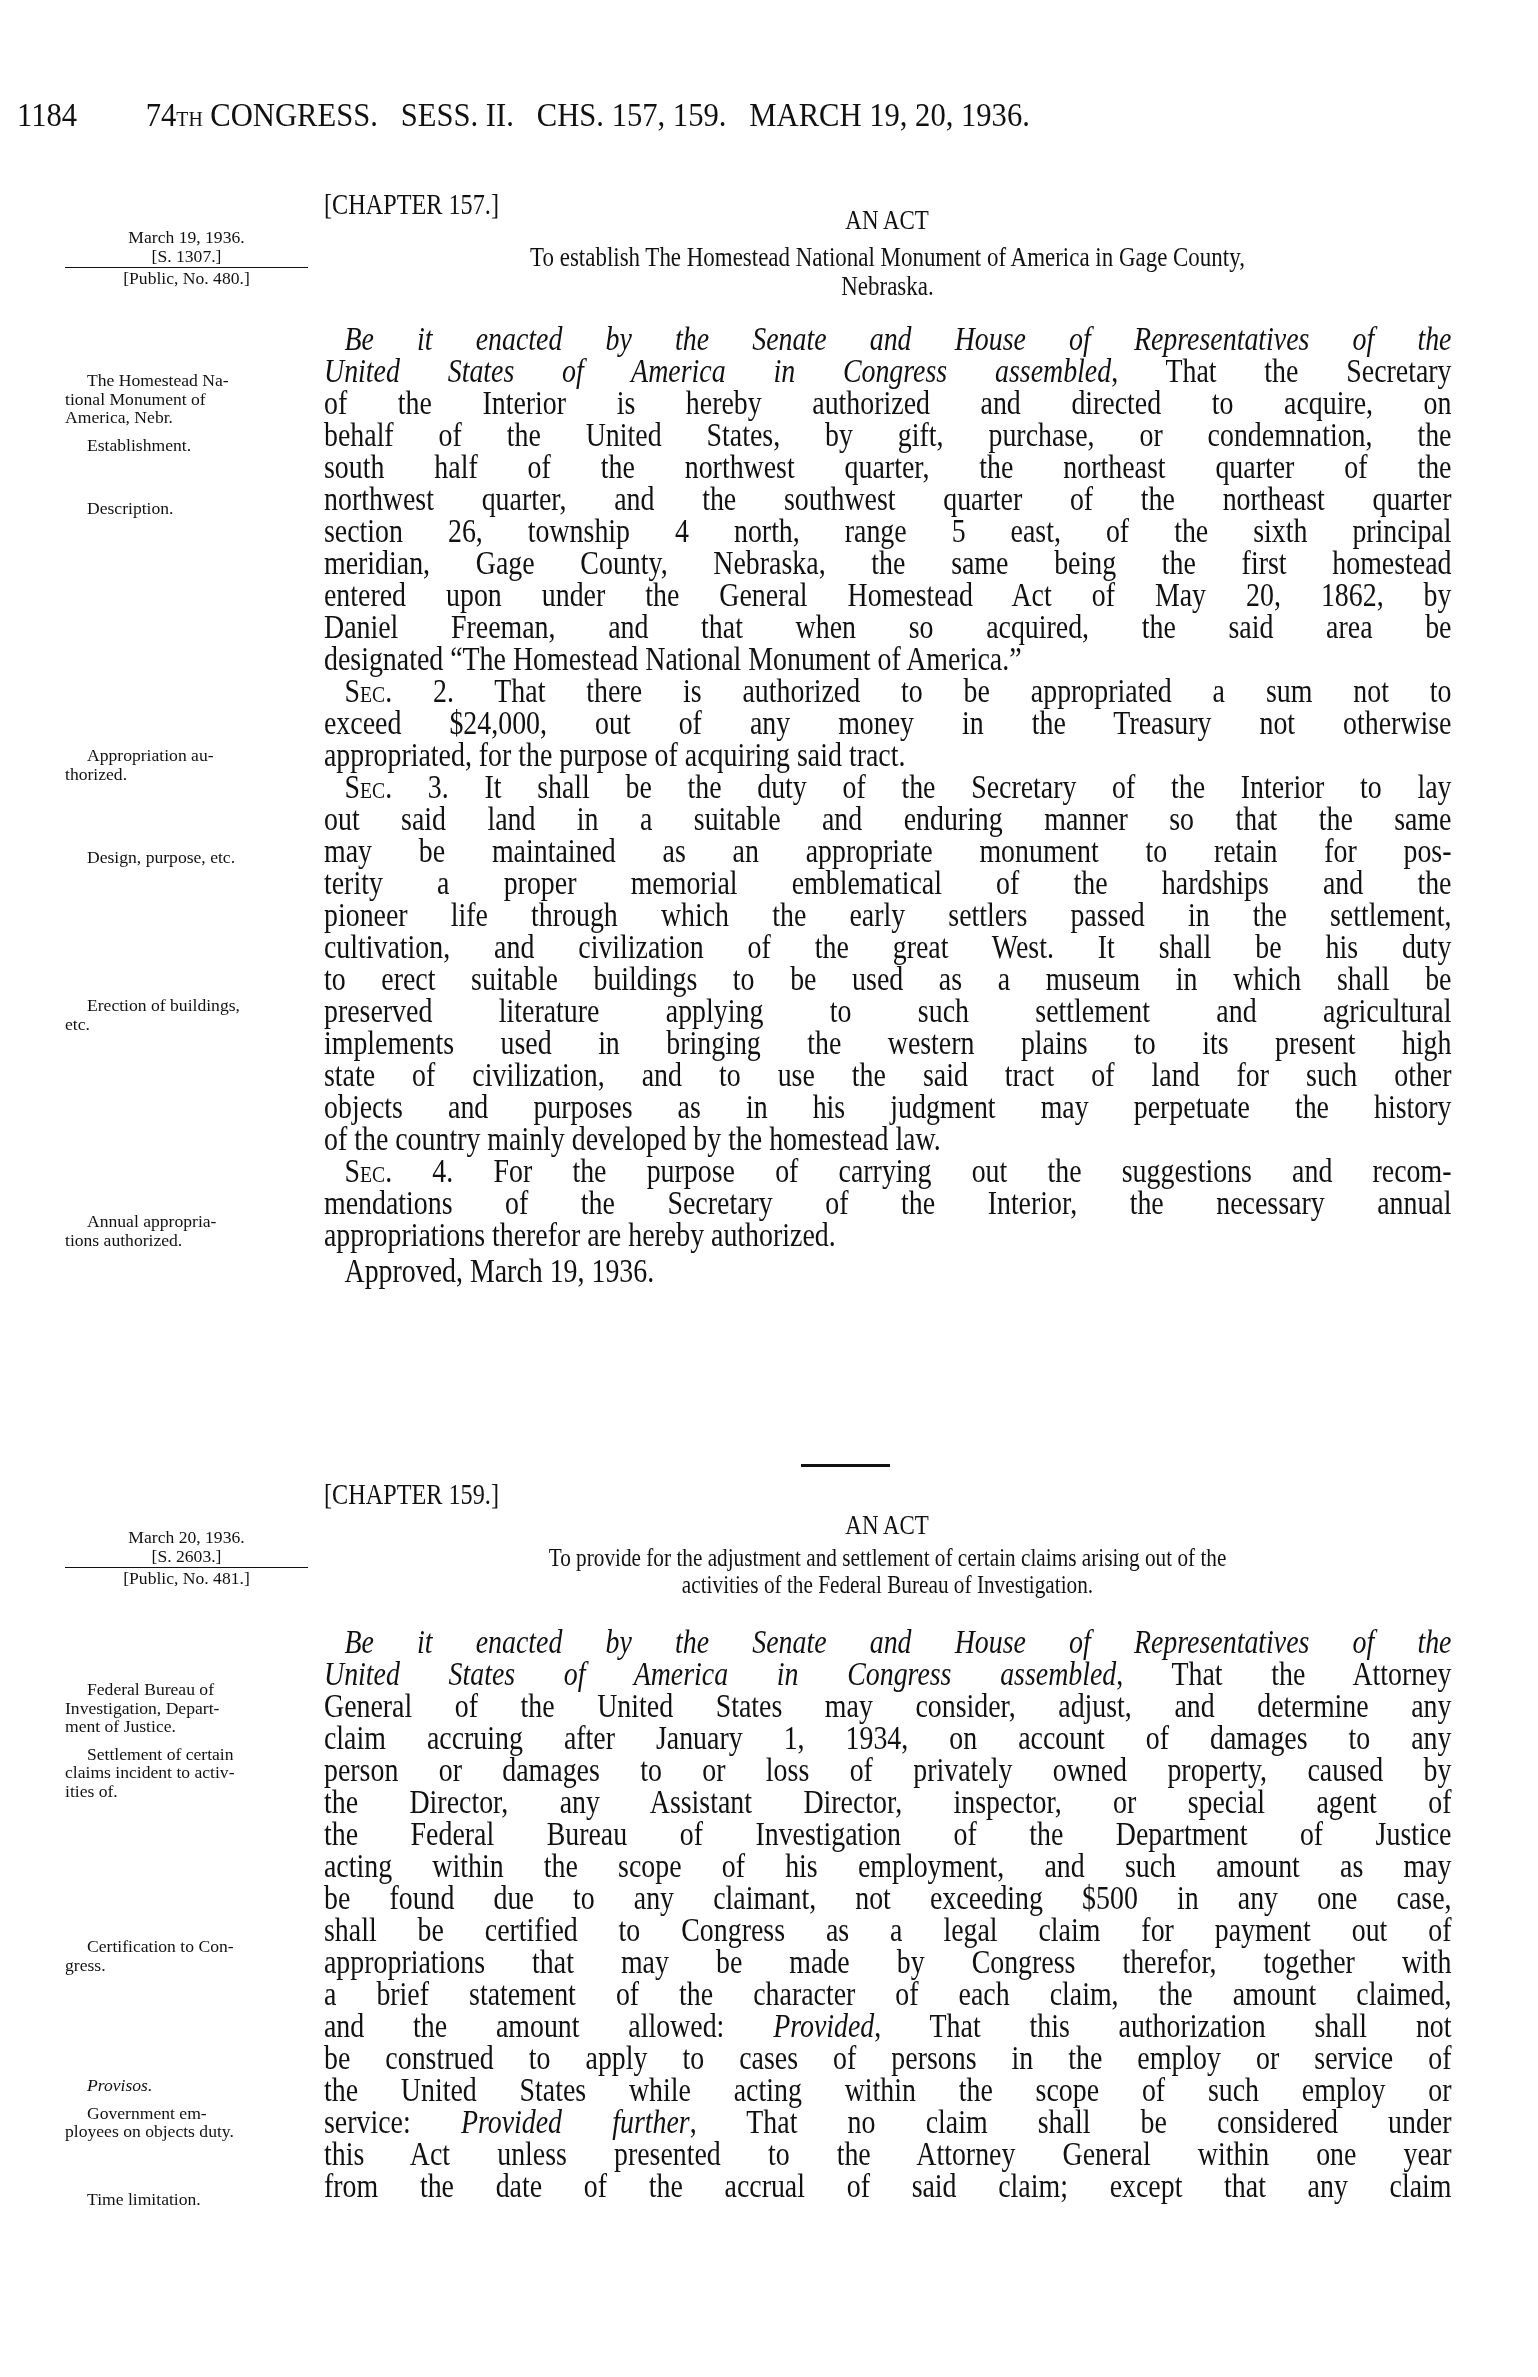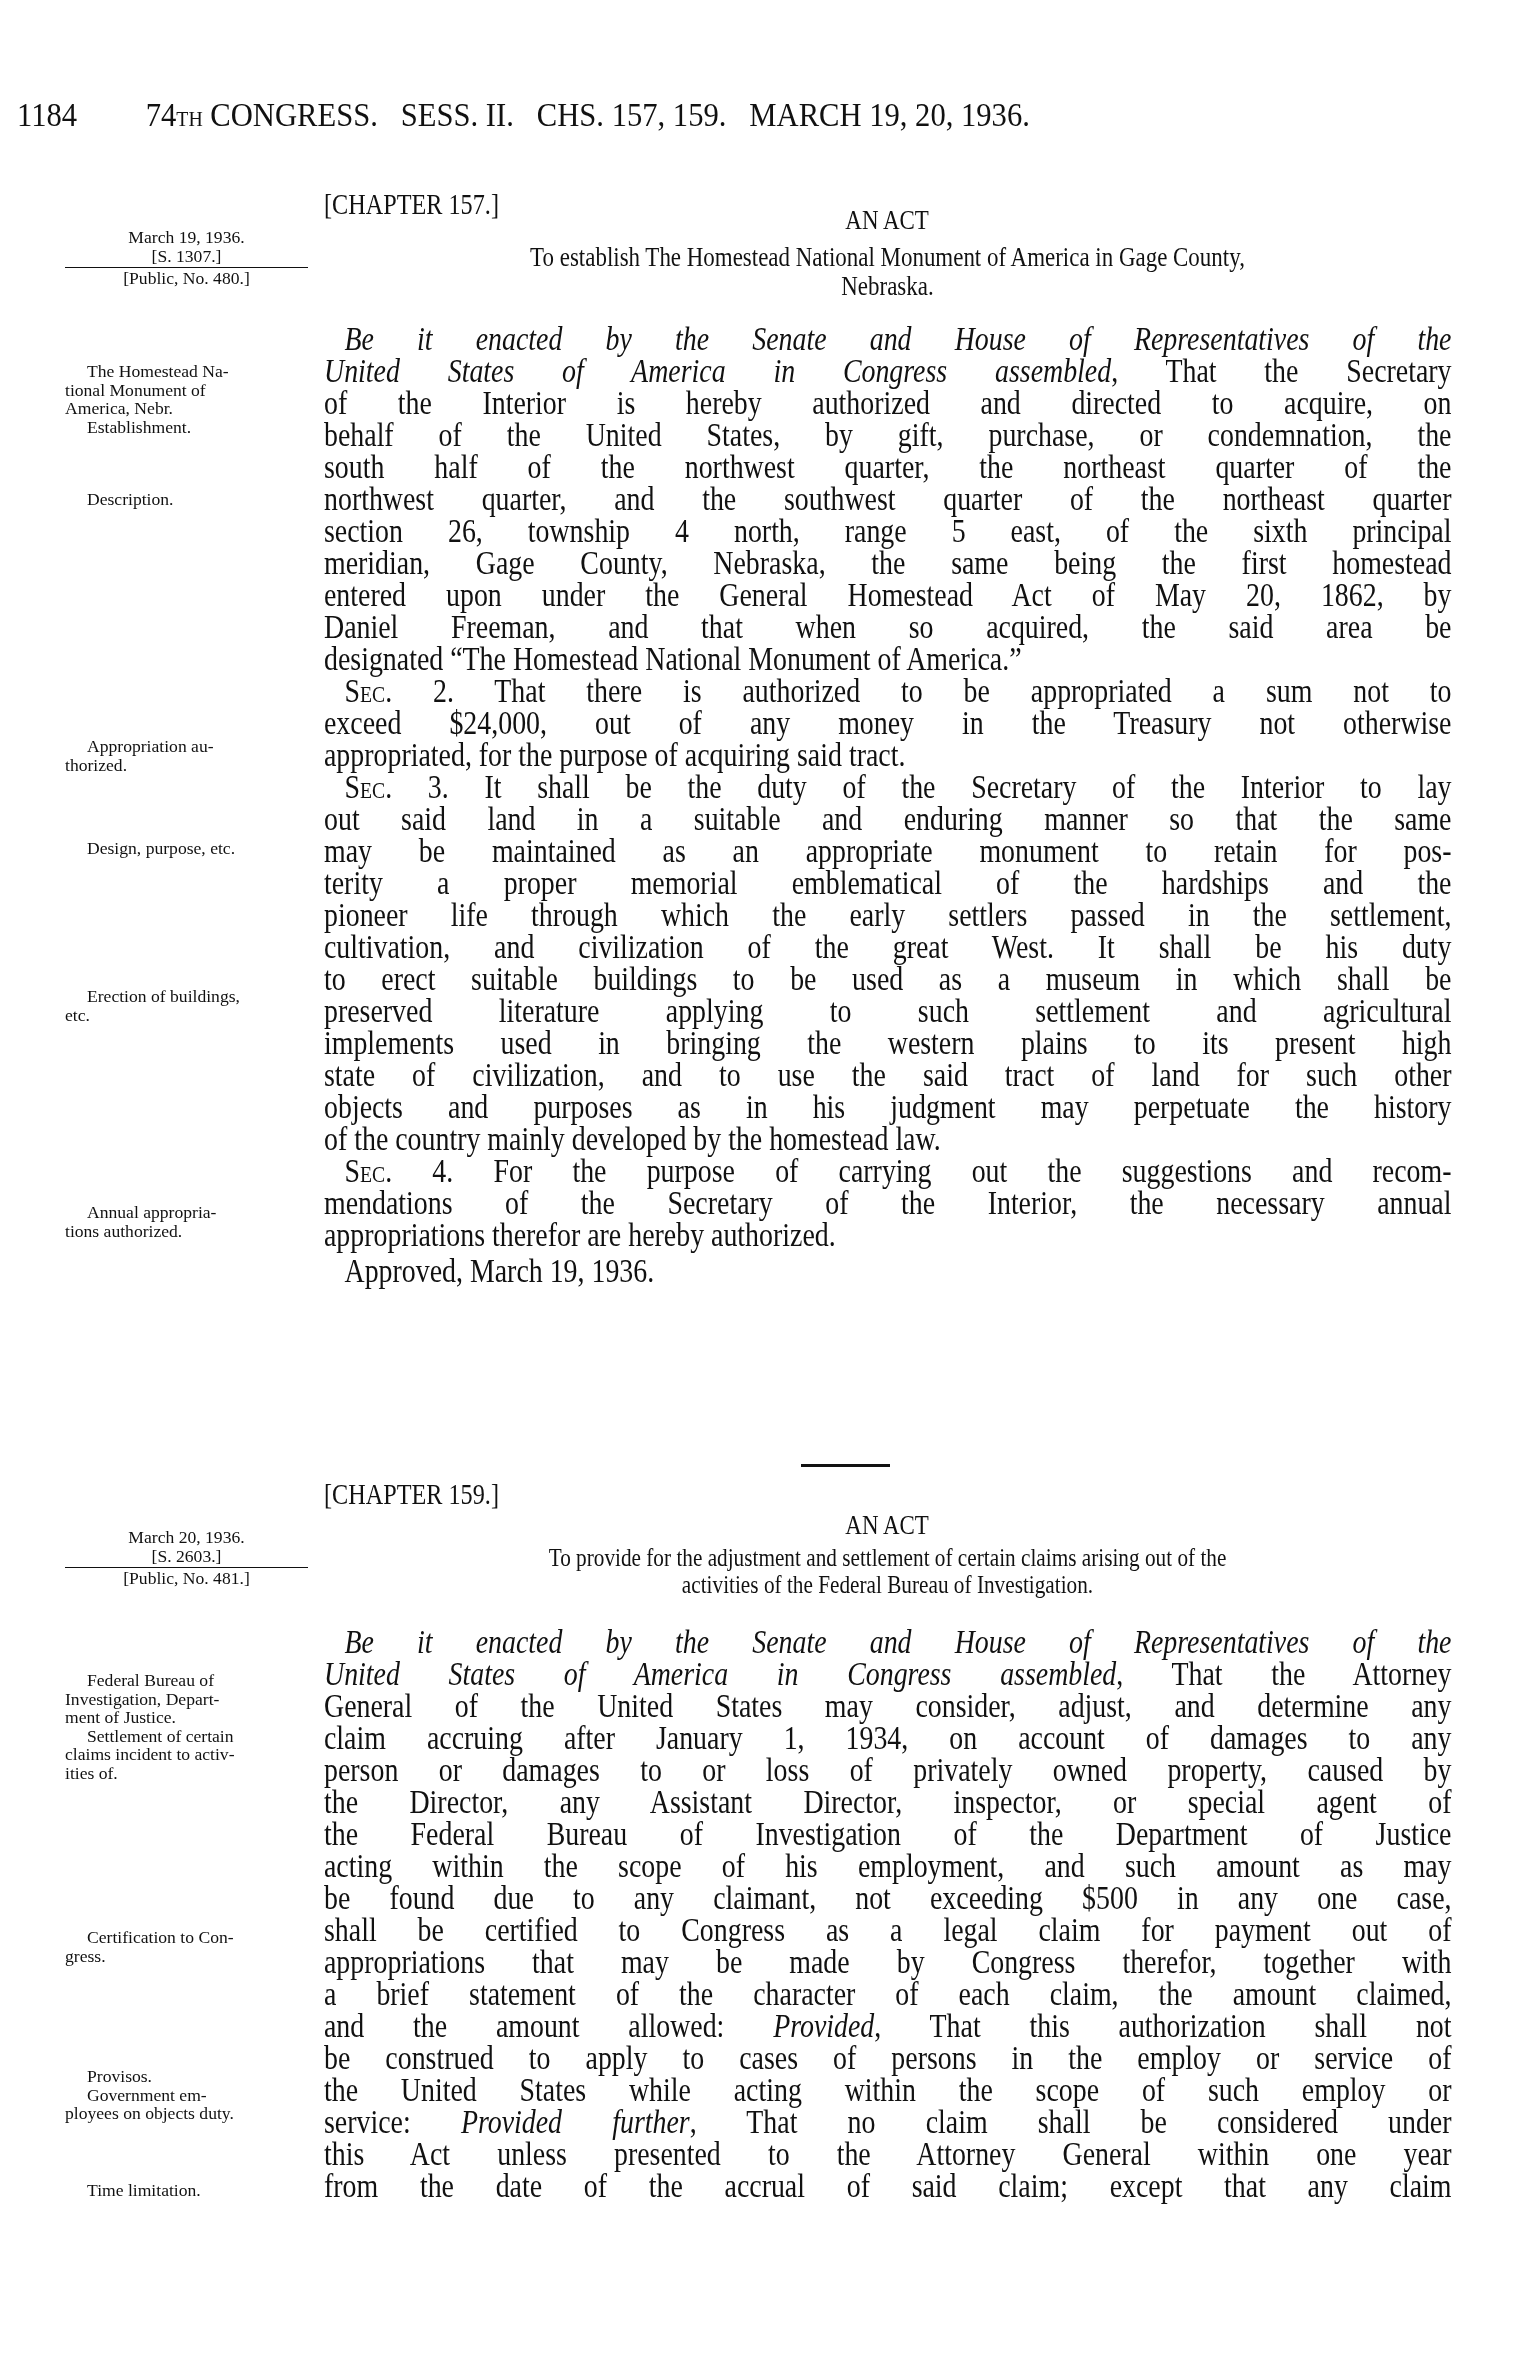--- a/index.html
+++ b/index.html
@@ -22,23 +22,23 @@
     .running-head .pgnum { display: inline-block; width: 143px; }
     .running-head .th { font-size: 22px; }
 
     
     .margin-note {
       position: absolute; left: 65px; width: 243px;
       font-size: 17.6px; line-height: 18.5px;
       text-align: justify; text-align-last: left;
     }
     .margin-note.centered { text-align: right; text-align-last: center; }
-    .margin-note .indent { padding-left: 22px; }
+    .margin-note .indent { padding-left: 22px; margin-top: 9px; }
     .margin-note .rule { border-top: 1.7px solid #111; margin: 1.7px 0 1.7px 0; }
-    .margin-note .ital { }
+    .margin-note .ital { font-style: italic; }
 
     
     .col {
       position: absolute; left: 324px; width: 1127px;
     }
     .line {
       height: 32px; line-height: 32px;
       font-size: 34px; white-space: nowrap;
       text-align: justify; text-align-last: justify;
       transform: scaleX(0.82); transform-origin: left center;

